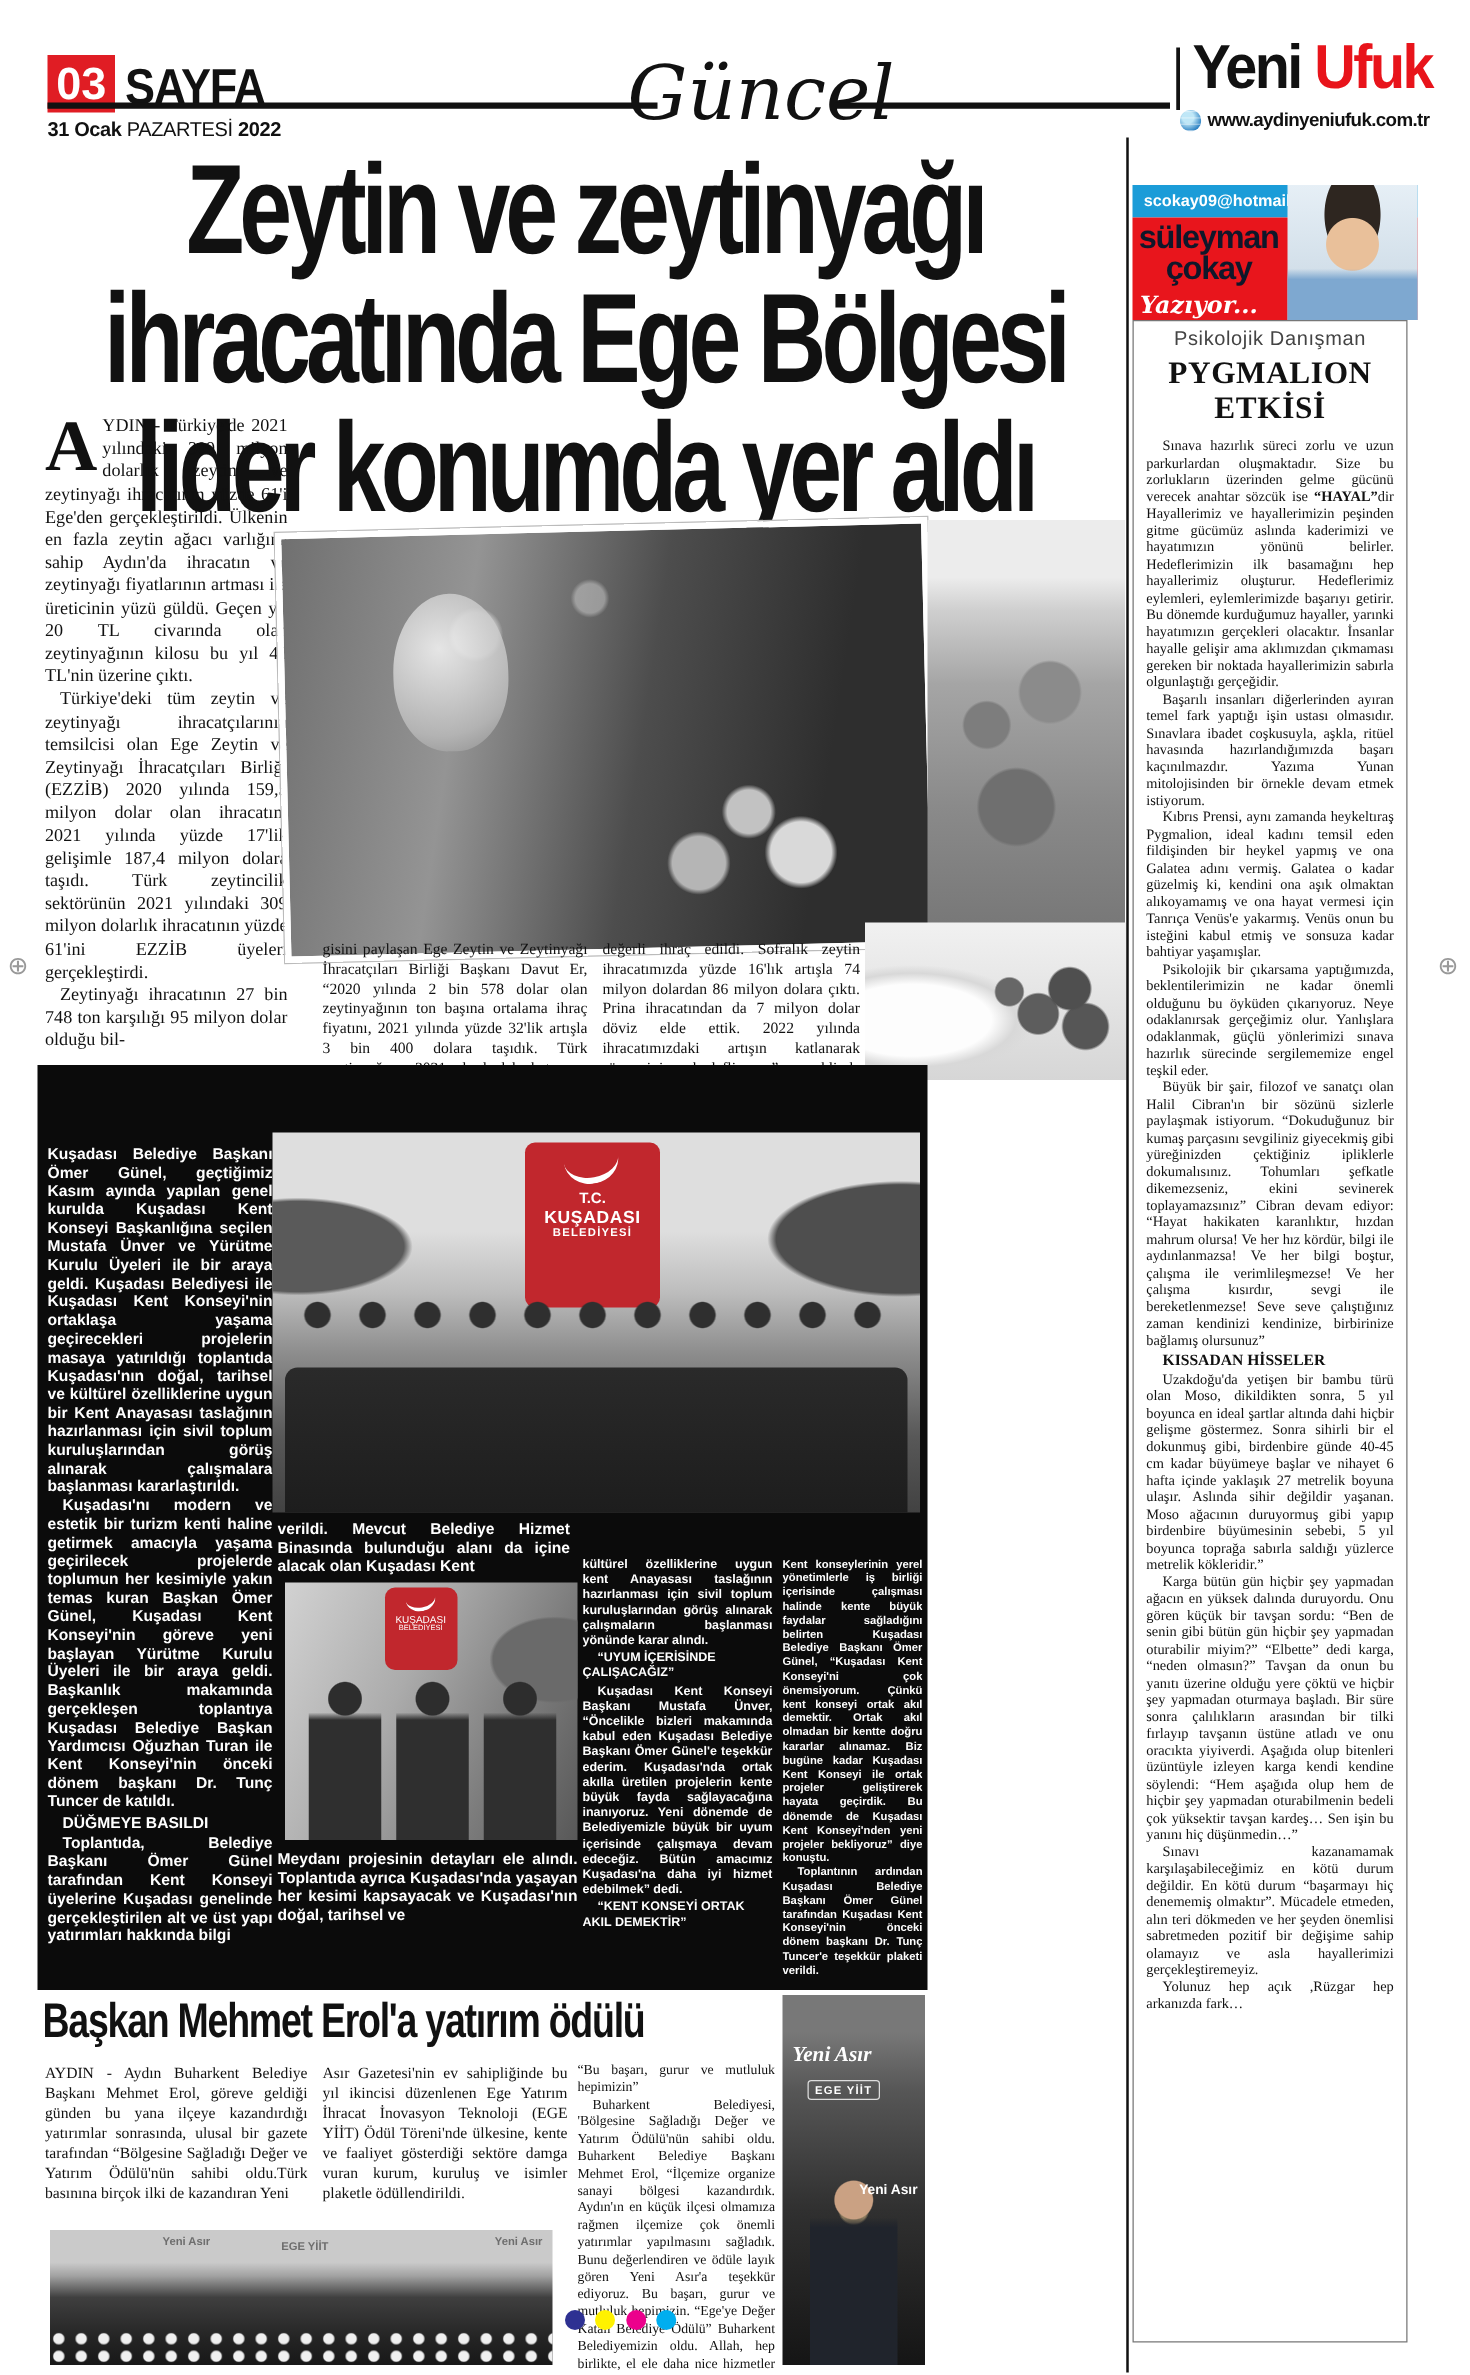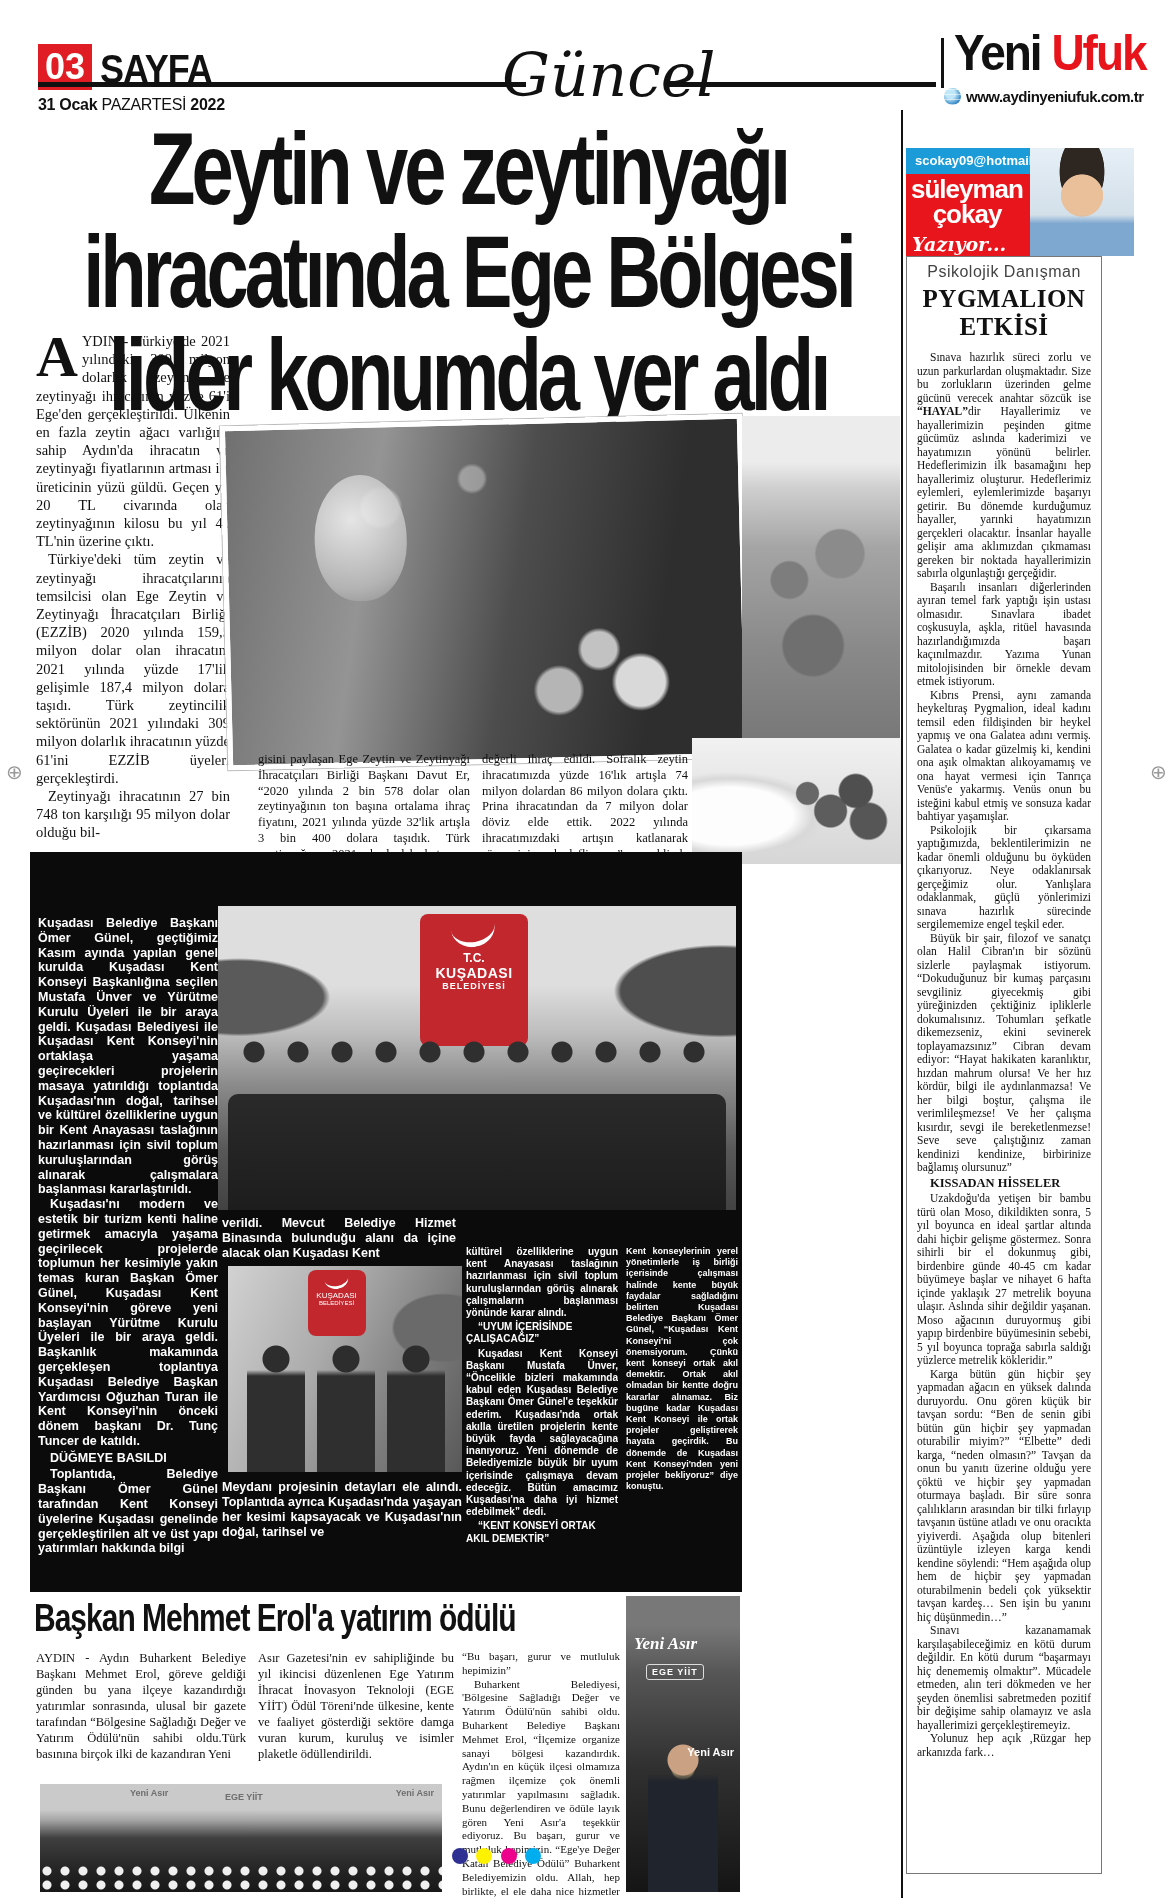--- a/index.html
+++ b/index.html
@@ -133,31 +133,31 @@
       background:radial-gradient(circle at 50% 18px,#caa183 0 15px,transparent 16px),
                  linear-gradient(rgba(0,0,0,0) 0 32px,#20242c 40px);}
   .trophy-brand2{position:absolute;right:6px;top:150px;font-size:11px;font-weight:bold;}
 
   
   .divider{left:901px;top:110px;width:2px;height:1788px;background:#111;}
   .authorbox{left:906px;top:148px;width:228px;height:108px;}
   .a-blue{position:absolute;left:0;top:0;right:0;height:26px;background:#1b9cd8;color:#fff;
           font-size:13px;font-weight:bold;line-height:26px;padding-left:9px;box-sizing:border-box;}
   .a-red{position:absolute;left:0;top:26px;right:0;bottom:0;background:#e8151c;}
-  .a-name{position:absolute;left:0;top:3px;width:122px;text-align:center;color:#ffffff;
+  .a-name{position:absolute;left:0;top:3px;width:122px;text-align:center;color:#0f172a;
           font-size:26px;font-weight:bold;line-height:25px;letter-spacing:-1px;}
   .a-script{position:absolute;left:6px;bottom:1px;color:#fff;font-family:"DejaVu Serif",serif;
             font-style:italic;font-weight:bold;font-size:19px;}
   .a-photo{position:absolute;right:0;top:0;width:104px;height:108px;
       background:
         linear-gradient(rgba(0,0,0,0) 0 62%,#7ea8d0 70%),
         radial-gradient(circle at 50% 44%,#e9c09a 0 26%,transparent 27%),
         radial-gradient(ellipse at 50% 22%,#2e2620 0 30%,transparent 31%),
         linear-gradient(#e6eff6,#c7d6e2);}
-  .colbox{left:906px;top:256px;width:196px;height:1618px;border:1px solid #777;box-sizing:border-box;
+  .colbox{left:906px;top:256px;width:220px;height:1618px;border:1px solid #777;box-sizing:border-box;
           background:#fff;padding:6px 10px 0 10px;}
   .role{text-align:center;font-size:16px;color:#444;letter-spacing:.5px;}
   .ctitle{text-align:center;font-family:"Liberation Serif",serif;font-weight:bold;font-size:25px;
           line-height:28px;letter-spacing:.5px;margin-top:4px;}
   .cbody{margin-top:10px;font-size:11.5px;line-height:13.5px;}
   .cbody .body-p{text-indent:13px;}
   .csub{font-weight:bold;font-size:12.5px;margin:2px 0;}
   .bold{font-weight:bold;}
 
   
@@ -253,20 +253,21 @@
 
     <div class="kcol k3">
       <p class="body-p first">kültürel özelliklerine uygun kent Anayasası taslağının hazırlanması için sivil toplum kuruluşlarından görüş alınarak çalışmaların başlanması yönünde karar alındı.</p>
       <p class="body-p ksub">“UYUM İÇERİSİNDE ÇALIŞACAĞIZ”</p>
       <p class="body-p">Kuşadası Kent Konseyi Başkanı Mustafa Ünver, “Öncelikle bizleri makamında kabul eden Kuşadası Belediye Başkanı Ömer Günel'e teşekkür ederim. Kuşadası'nda ortak akılla üretilen projelerin kente büyük fayda sağlayacağına inanıyoruz. Yeni dönemde de Belediyemizle büyük bir uyum içerisinde çalışmaya devam edeceğiz. Bütün amacımız Kuşadası'na daha iyi hizmet edebilmek” dedi.</p>
       <p class="body-p ksub">“KENT KONSEYİ ORTAK AKIL DEMEKTİR”</p>
     </div>
 
     <div class="kcol k4">
       <p class="body-p first">Kent konseylerinin yerel yönetimlerle iş birliği içerisinde çalışması halinde kente büyük faydalar sağladığını belirten Kuşadası Belediye Başkanı Ömer Günel, “Kuşadası Kent Konseyi'ni çok önemsiyorum. Çünkü kent konseyi ortak akıl demektir. Ortak akıl olmadan bir kentte doğru kararlar alınamaz. Biz bugüne kadar Kuşadası Kent Konseyi ile ortak projeler geliştirerek hayata geçirdik. Bu dönemde de Kuşadası Kent Konseyi'nden yeni projeler bekliyoruz” diye konuştu.</p>
+      <p class="body-p">Toplantının ardından Kuşadası Belediye Başkanı Ömer Günel tarafından Kuşadası Kent Konseyi'nin önceki dönem başkanı Dr. Tunç Tuncer'e teşekkür plaketi verildi.</p>
     </div>
   </div>
 
   <div class="abs e-hl"><span>Başkan Mehmet Erol'a yatırım ödülü</span></div>
 
   <div class="abs serif e-col1">
     <p class="body-p first">AYDIN - Aydın Buharkent Belediye Başkanı Mehmet Erol, göreve geldiği günden bu yana ilçeye kazandırdığı yatırımlar sonrasında, ulusal bir gazete tarafından “Bölgesine Sağladığı Değer ve Yatırım Ödülü'nün sahibi oldu.Türk basınına birçok ilki de kazandıran Yeni</p>
   </div>
   <div class="abs serif e-col2">
     <p class="body-p first">Asır Gazetesi'nin ev sahipliğinde bu yıl ikincisi düzenlenen Ege Yatırım İhracat İnovasyon Teknoloji (EGE YİİT) Ödül Töreni'nde ülkesine, kente ve faaliyet gösterdiği sektöre damga vuran kurum, kuruluş ve isimler plaketle ödüllendirildi.</p>

